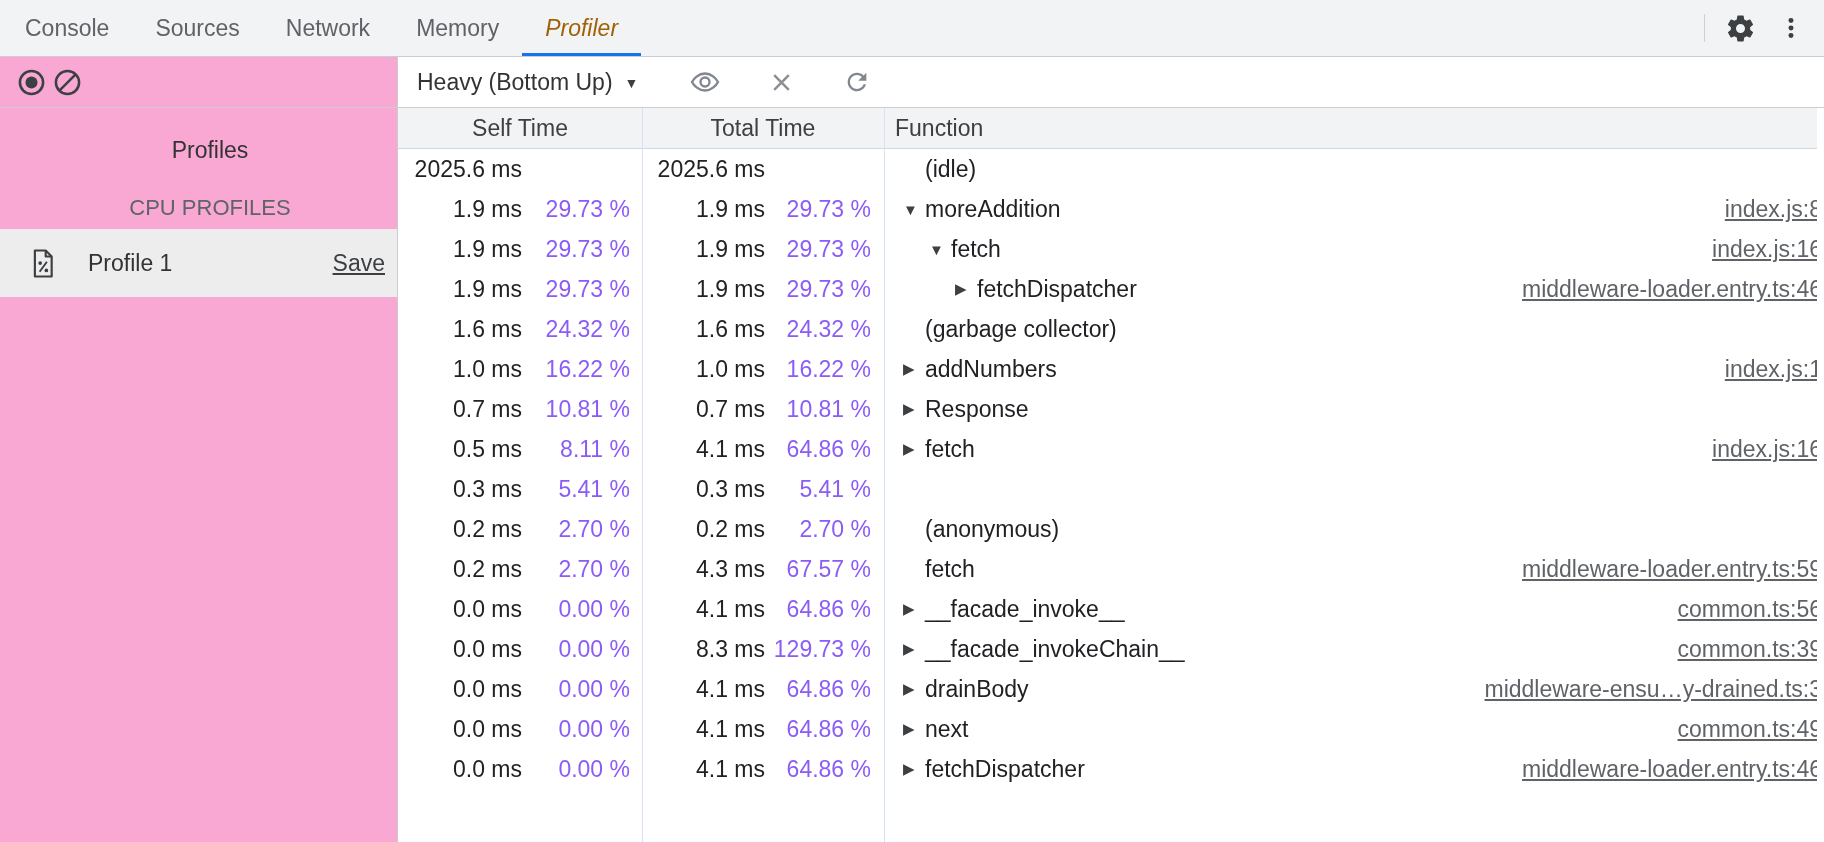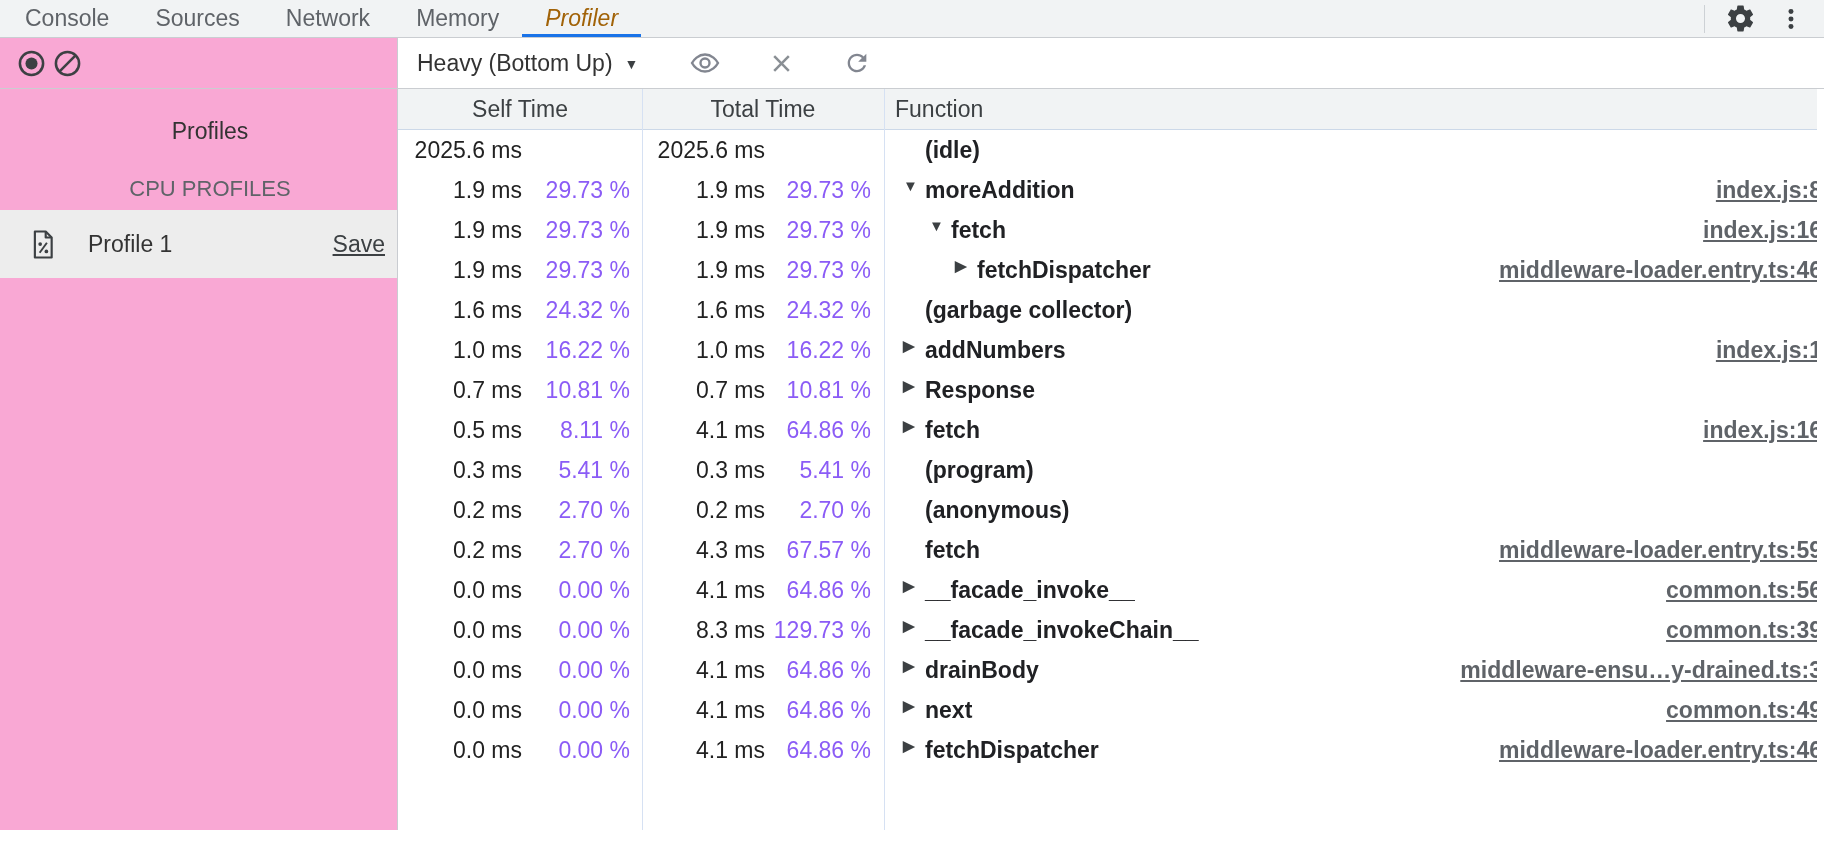--- a/index.html
+++ b/index.html
@@ -1,20 +1,20 @@
 <!DOCTYPE html>
 <html><head>
 <meta charset="utf-8">
 <style>
   * { margin:0; padding:0; box-sizing:border-box; }
   html,body { width:1824px; height:842px; overflow:hidden; background:#fff;
     font-family:"Liberation Sans", sans-serif; color:#202124; }
 
   
-  .tabbar { height:38px; background:#f1f3f4; border-bottom:1px solid #cacdd1;
+  .tabbar { height:57px; background:#f1f3f4; border-bottom:1px solid #cacdd1;
     display:flex; align-items:stretch; }
   .tab { padding:0 23px; display:flex; align-items:center; font-size:23px;
     color:#5f6368; position:relative; cursor:default; white-space:nowrap; }
   .tab:first-child { margin-left:2px; }
   .tab.active { color:#a16207;font-style:italic; }
   .tab.active::after { content:""; position:absolute; left:0; right:0; bottom:0;
     height:3px; background:#1a73e8; }
   .tabbar-right { margin-left:auto; display:flex; align-items:center; padding-right:20px; }
   .tb-divider { width:1px; height:28px; background:#cdd1d5; }
   .icon-btn { display:flex; align-items:center; justify-content:center; }
@@ -62,21 +62,21 @@
   .col-total { width:242px; text-align:center; }
   .col-fn    { flex:1; padding-left:11px; }
   .grid-body { position:relative; z-index:1; }
   .grid-row { height:40px; display:flex; align-items:center; font-size:23px; }
   .c-self  { width:244px; display:flex; padding-right:12px; }
   .c-total { width:242px; display:flex; padding-right:13px; }
   .ms  { flex:1; text-align:right; color:#222; white-space:nowrap; }
   .pct { text-align:right; color:#8b5cf6; white-space:nowrap; }
   .c-self  .pct { width:108px; }
   .c-total .pct { width:106px; }
-  .c-fn { flex:1; display:flex; padding-left:19px; min-width:0;font-weight:bold; }
+  .c-fn { flex:1; display:flex; align-items:center; padding-left:19px; min-width:0; }
   .indent { flex:none; }
   .arrow { width:22px; flex:none; font-size:15px; color:#3c4043; }
   .fname { color:#202124; white-space:nowrap; }
   .flink { margin-left:auto; padding-right:2px; font-size:23px; color:#5f6368;
     text-decoration:underline; white-space:nowrap; cursor:pointer; }
 </style>
 </head>
 <body>
 
 <div class="tabbar">
@@ -312,26 +312,20 @@
   </div>
           <div class="grid-row">
     <div class="c-self">
       <span class="ms">0.3 ms</span>
       <span class="pct">5.41 %</span>
     </div>
     <div class="c-total">
       <span class="ms">0.3 ms</span>
       <span class="pct">5.41 %</span>
     </div>
-    <div class="c-fn">
-      <span class="indent" style="width: 0px;"></span>
-      <span class="arrow"></span>
-      <span class="fname">(program)</span>
-
-    </div>
   </div>
           <div class="grid-row">
     <div class="c-self">
       <span class="ms">0.2 ms</span>
       <span class="pct">2.70 %</span>
     </div>
     <div class="c-total">
       <span class="ms">0.2 ms</span>
       <span class="pct">2.70 %</span>
     </div>

